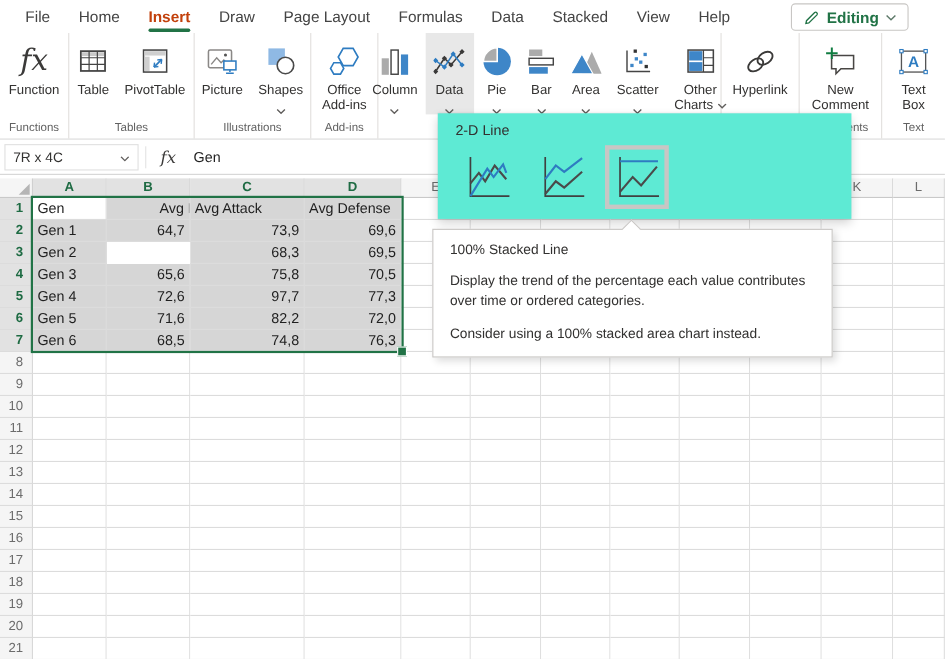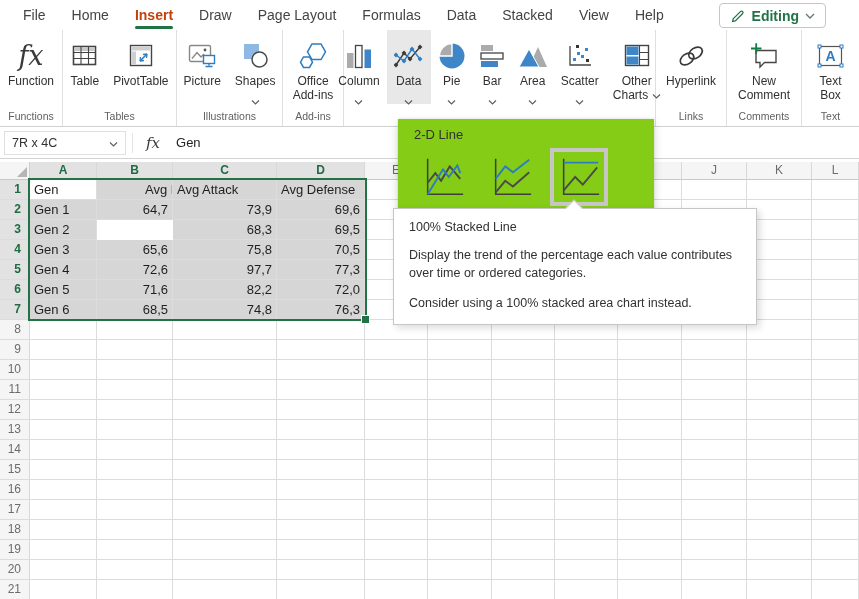--- a/index.html
+++ b/index.html
@@ -47,21 +47,21 @@
   .g-rowhdr{width:30px;box-sizing:border-box;border-right:1px solid #d8d8d8;border-bottom:1px solid #dcdcdc;background:#f5f5f5;color:#6c6c6c;font-size:12px;text-align:right;padding-right:8px;line-height:19px;cursor:pointer;}
   .g-rowhdr.gsel{background:#e2e2e2;color:#1e6b43;font-weight:700;}
   .g-cell{box-sizing:border-box;border-right:1px solid #dcdcdc;border-bottom:1px solid #dcdcdc;font-size:13px;line-height:19px;padding:0 4px;color:#1f1f1f;white-space:nowrap;overflow:hidden;background:#fff;cursor:cell;}
   .g-cell.num{text-align:right;}
   .g-cell.selcell{background:#d6d6d6;}
   .g-cell.active-cell{background:#fff;}
   .sel-range{position:absolute;left:28px;top:16px;width:335px;height:139px;border:2px solid #217346;pointer-events:none;z-index:5;}
   .fill-handle{position:absolute;left:361px;top:153px;width:7px;height:7px;background:#217346;border:1px solid #fff;box-sizing:content-box;z-index:6;cursor:crosshair;}
 
   
-  .dd-panel{position:absolute;left:398px;top:119px;width:256px;height:96px;background:#84cc16;z-index:20;box-shadow:0 4px 9px rgba(0,0,0,.18),0 0 2px rgba(0,0,0,.12);padding:8px 0 0 16px;box-sizing:border-box;}
+  .dd-panel{position:absolute;left:398px;top:103px;width:376px;height:96px;background:#5eead4;z-index:20;box-shadow:0 4px 9px rgba(0,0,0,.18),0 0 2px rgba(0,0,0,.12);padding:8px 0 0 16px;box-sizing:border-box;}
   .dd-title{font-size:13px;color:#323130;margin-bottom:6px;}
   .dd-opts{display:flex;gap:10px;}
   .dd-opt{width:50px;height:50px;display:flex;align-items:center;justify-content:center;border:4px solid transparent;cursor:pointer;}
   .dd-opt.selected{border-color:#c8c6c4;}
 
   
   .dd-tip{position:absolute;left:393px;top:208px;width:364px;box-sizing:border-box;background:#fff;border:1px solid #c8c6c4;box-shadow:3px 3px 7px rgba(0,0,0,.14);padding:11px 15px 12px;z-index:22;font-size:12.5px;color:#323130;}
   .tip-title{margin-bottom:12px;}
   .tip-body{margin-bottom:12px;line-height:1.45;}
   .tip-note{line-height:1.45;}

